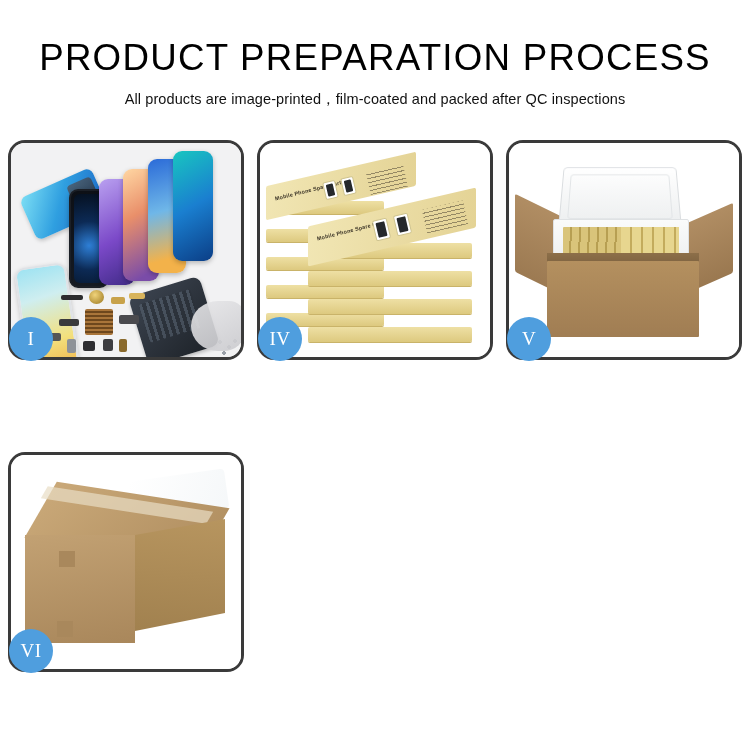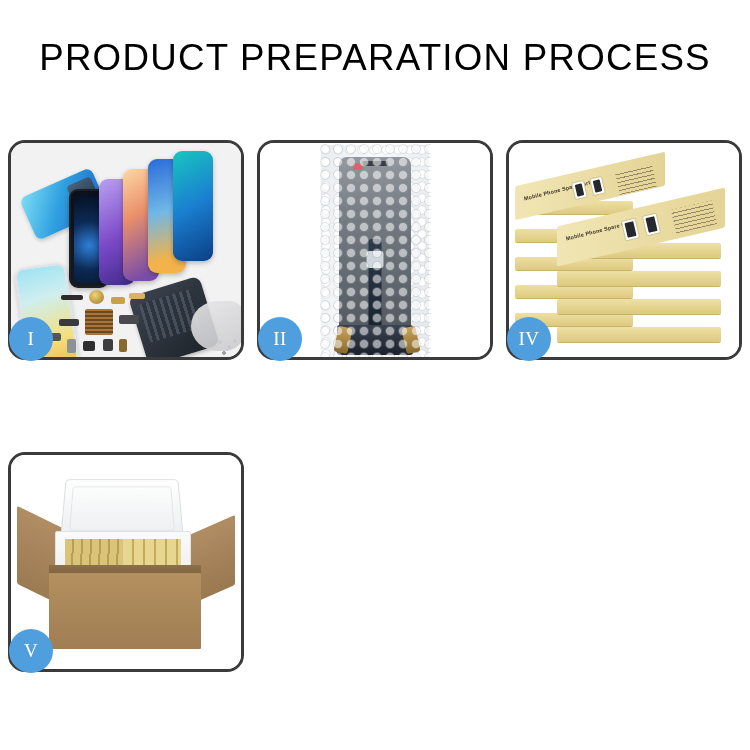--- a/index.html
+++ b/index.html
@@ -321,20 +321,21 @@
     transform: rotate(-8deg); border-radius: 4px;
   }
 </style>
 </head>
 <body>
 
 <div id="page">
 
   <div class="header">
     <div class="title">PRODUCT PREPARATION PROCESS</div>
+    <div class="subtitle">All products are image-printed，film-coated and packed after QC inspections</div>
   </div>
 
   <div class="grid">
 
     <div class="panel">
       <div class="panel-inner p1">
         <div class="lcd-blue"></div>
         <div class="scr scr-a"></div>
         <div class="scr scr-b"></div>
         <div class="scr scr-c"></div>
@@ -353,33 +354,20 @@
         <div class="part pr8"></div>
         <div class="part pr9"></div>
         <div class="part pr10"></div>
         <div class="part pr11"></div>
         <div class="screws"></div>
         <div class="hand"></div>
       </div>
       <div class="badge">I</div>
     </div>
 
-    <div class="panel">
-      <div class="panel-inner p2">
-        <div class="bag"></div>
-        <div class="screen"></div>
-        <div class="label"></div>
-        <div class="flex"></div>
-        <div class="botbar"></div>
-        <div class="conn-l"></div>
-        <div class="conn-r"></div>
-        <div class="bag-mask"></div>
-      </div>
-      <div class="badge">II</div>
-    </div>
 
 
     <div class="panel">
       <div class="panel-inner p4">
         <div class="stack">
 
           <div class="bx" style="left:2px; top:44px; width:118px; height:13px;"></div>
           <div class="bx" style="left:2px; top:72px; width:118px; height:13px;"></div>
           <div class="bx" style="left:2px; top:100px; width:118px; height:13px;"></div>
           <div class="bx" style="left:2px; top:128px; width:118px; height:13px;"></div>
@@ -413,15 +401,27 @@
         <div class="foamlid"></div>
         <div class="foambase"></div>
         <div class="goldrows"></div>
         <div class="goldrows2"></div>
         <div class="carton-top"></div>
         <div class="carton"></div>
       </div>
       <div class="badge">V</div>
     </div>
 
+    <div class="panel">
+      <div class="panel-inner p6">
+        <div class="wrap"></div>
+        <div class="top"></div>
+        <div class="tape"></div>
+        <div class="side2"></div>
+        <div class="front"></div>
+        <div class="tab1"></div>
+        <div class="tab2"></div>
+      </div>
+      <div class="badge">VI</div>
+    </div>
 
   </div>
 </div>
 
 </body></html>

